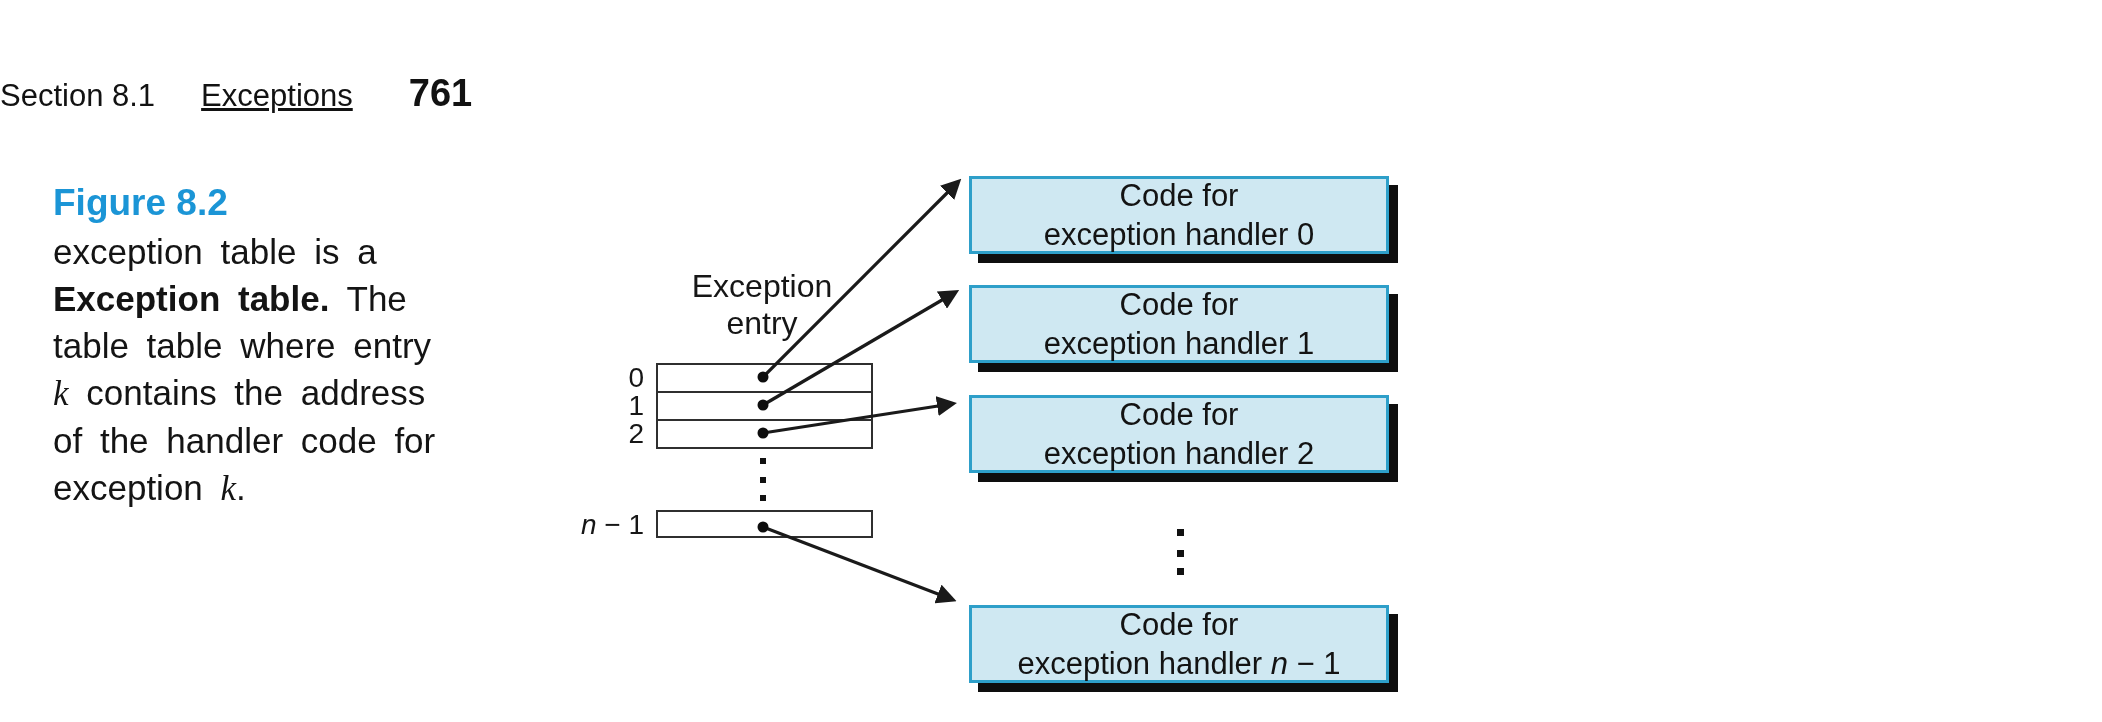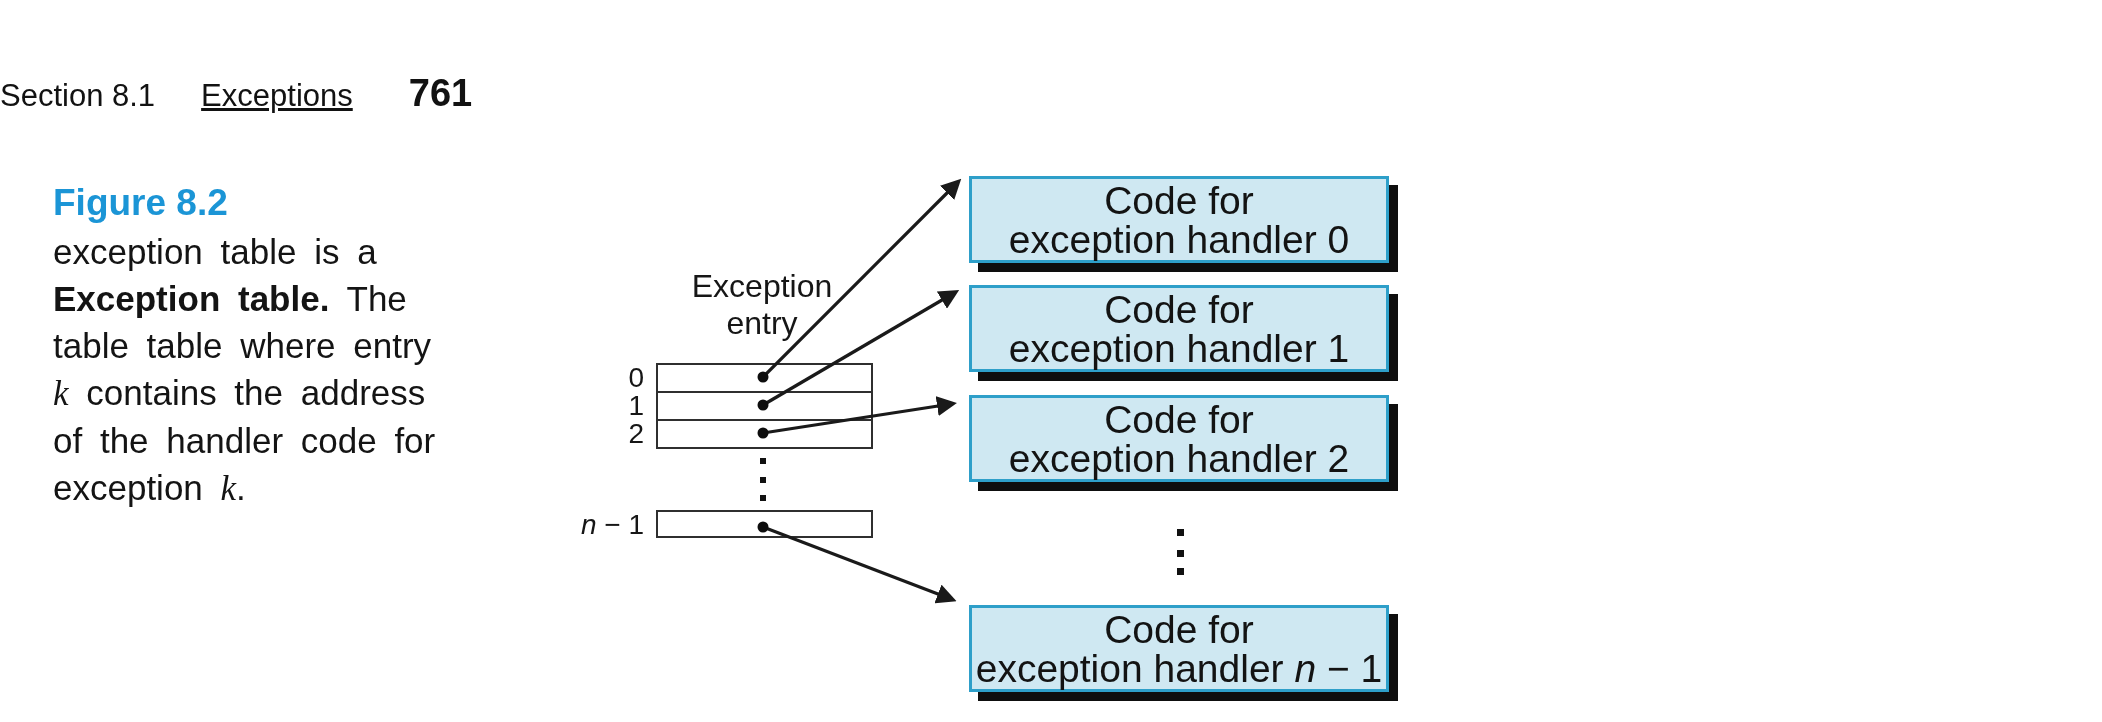--- a/index.html
+++ b/index.html
@@ -113,30 +113,30 @@
   }
   .tdot { width: 6px; height: 6px; left: 760px; }
   .td1 { top: 458px; } .td2 { top: 477px; } .td3 { top: 495px; }
   .bdot { width: 7px; height: 7px; left: 1177px; }
   .bd1 { top: 529px; } .bd2 { top: 550px; } .bd3 { top: 568px; }
 
   
   .hbox {
     position: absolute;
     left: 969px;
-    width: 420px; height: 87px;
+    width: 420px; height: 78px;
     background: var(--box-fill);
     border: 3px solid var(--box-border);
     box-shadow: 9px 9px 0 #0e0e0e;
     display: flex;
     flex-direction: column;
     justify-content: center;
     align-items: center;
     text-align: center;
-    font-size: 39px;
+    font-size: 31px;
     line-height: 39px;
     color: #131313;
   }
   .b0 { top: 176px; }
   .b1 { top: 285px; }
   .b2 { top: 395px; }
   .b3 { top: 605px; }
 
   
   .overlay {

